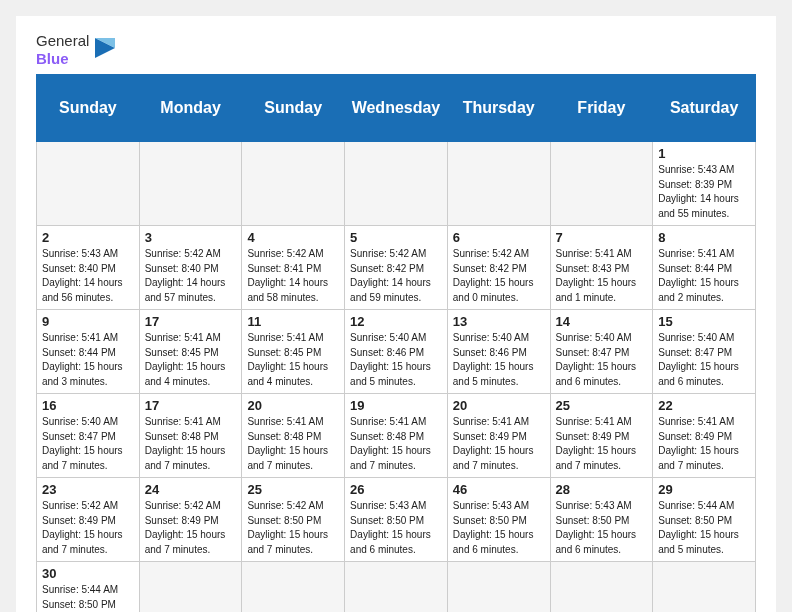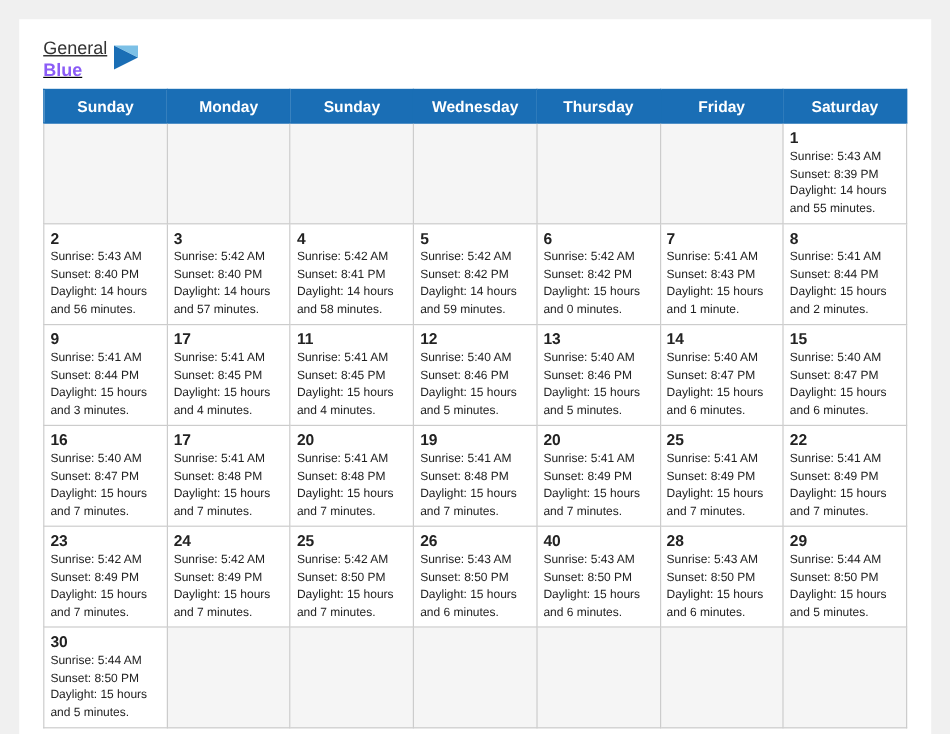--- a/index.html
+++ b/index.html
@@ -14,21 +14,20 @@
       background: #fff;
       width: 760px;
       margin: 0 auto;
       padding: 16px 20px 20px;
     }
     .header {
       display: flex;
       align-items: flex-start;
       justify-content: space-between;
       margin-bottom: 6px;
-      text-decoration: underline;
     }
     .logo {
       display: flex;
       align-items: center;
       gap: 4px;
     }
     .title-block {
       text-align: right;
     }
     .month-title {
@@ -43,22 +42,22 @@
     }
     table {
       width: 100%;
       border-collapse: collapse;
       font-size: 11px;
     }
     thead tr th {
       background: #1a6eb5;
       color: #fff;
       text-align: center;
-      padding: 6px 4px;
-      font-size: 13px;
+      padding: 24px 4px;
+      font-size: 16px;
       font-weight: bold;
       border: 1px solid #1a6eb5;
     }
     tbody tr td {
       border: 1px solid #ccc;
       vertical-align: top;
       padding: 4px 5px;
       width: calc(100% / 7);
       min-height: 72px;
       color: #222;
@@ -308,21 +307,21 @@
 and 7 minutes.</div>
           </td>
           <td>
             <span class="day-num">26</span>
             <div class="day-info" style="white-space: pre-line;">Sunrise: 5:43 AM
 Sunset: 8:50 PM
 Daylight: 15 hours
 and 6 minutes.</div>
           </td>
           <td>
-            <span class="day-num">40</span>
+            <span class="day-num">46</span>
             <div class="day-info" style="white-space: pre-line;">Sunrise: 5:43 AM
 Sunset: 8:50 PM
 Daylight: 15 hours
 and 6 minutes.</div>
           </td>
           <td>
             <span class="day-num">28</span>
             <div class="day-info" style="white-space: pre-line;">Sunrise: 5:43 AM
 Sunset: 8:50 PM
 Daylight: 15 hours

